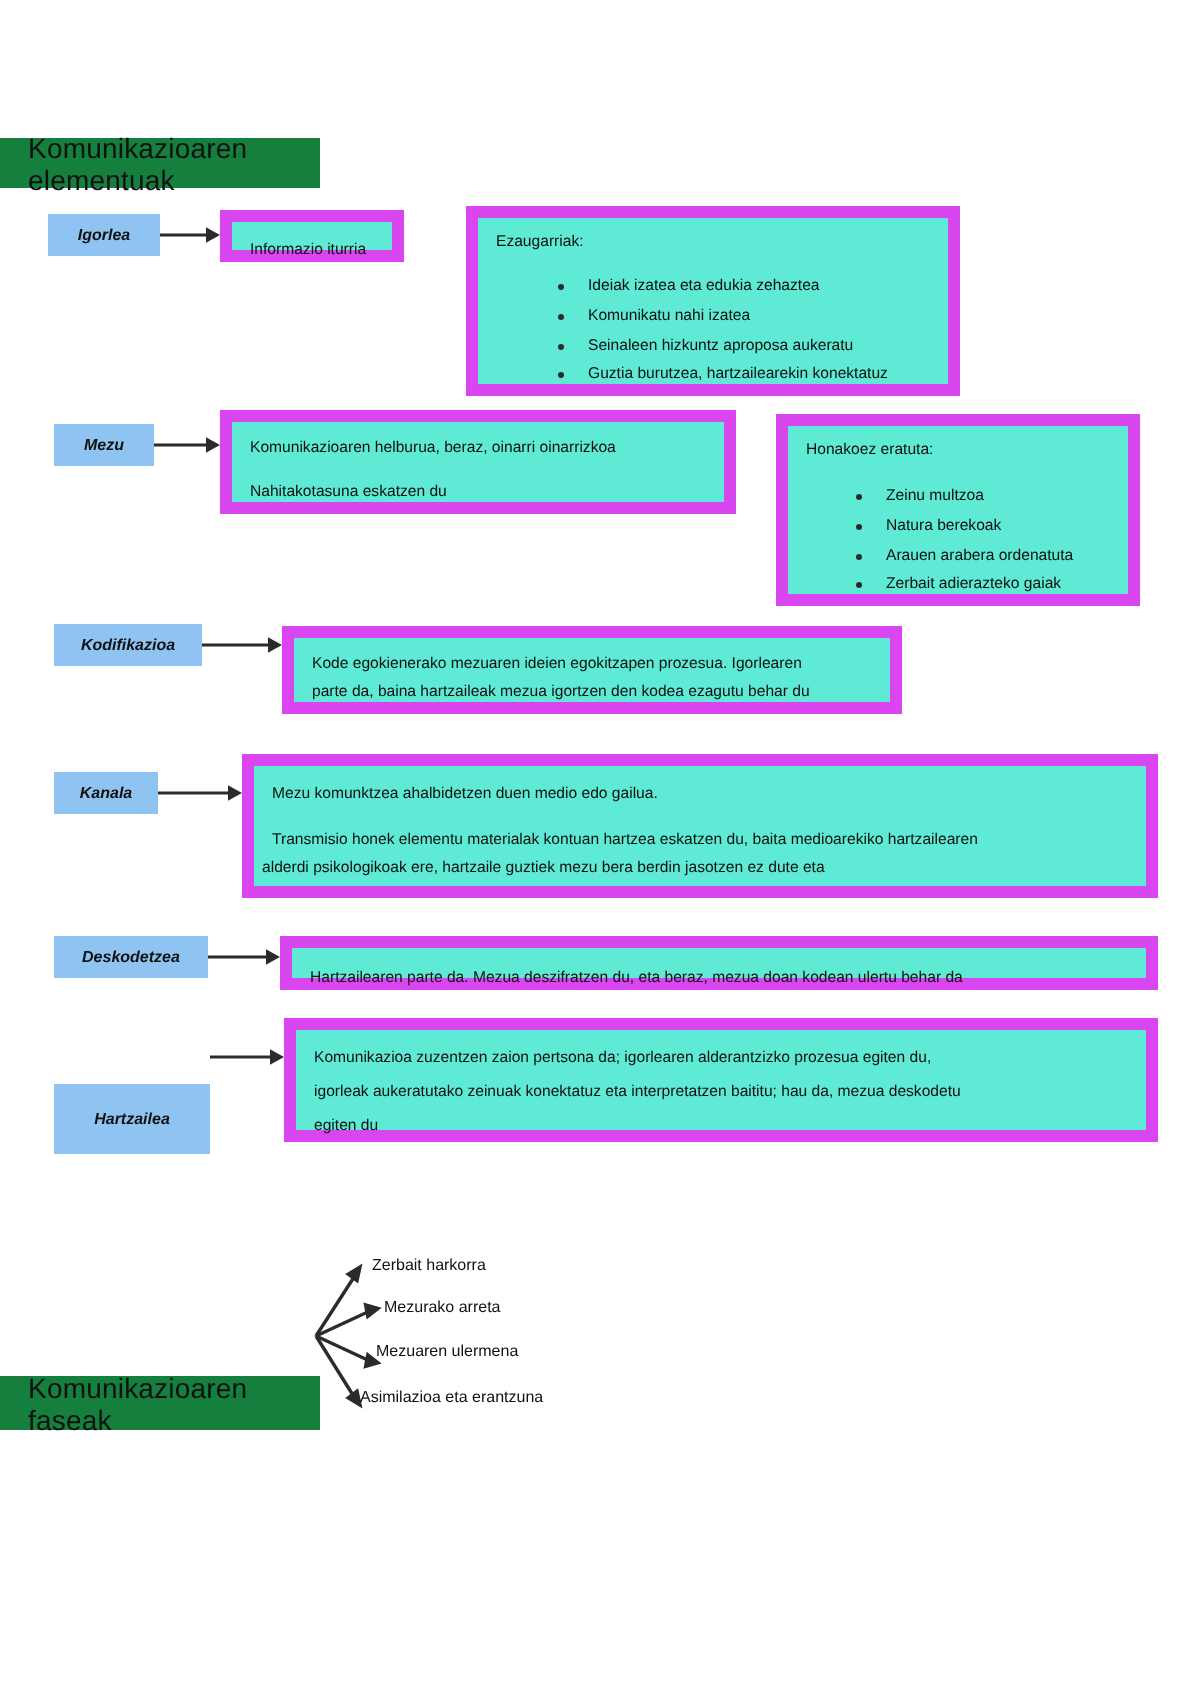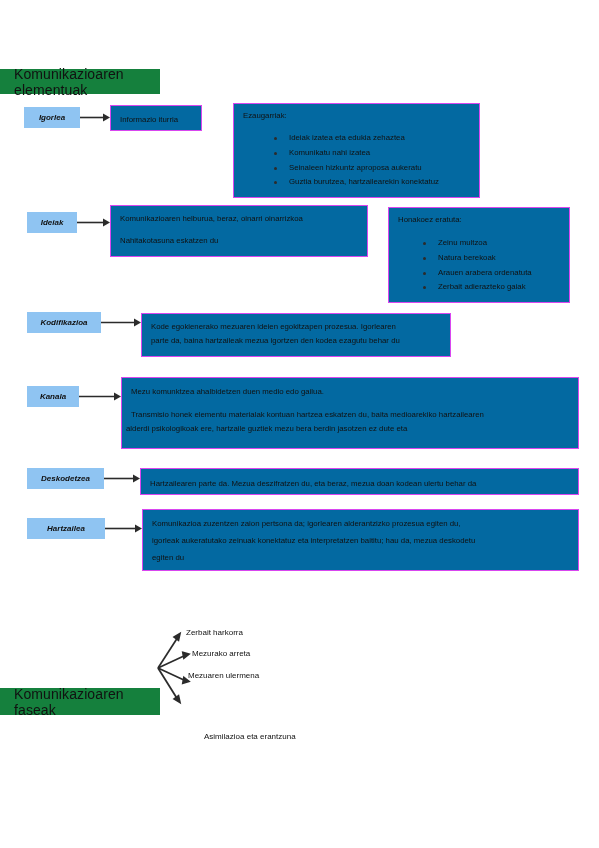--- a/index.html
+++ b/index.html
@@ -45,22 +45,22 @@
     font-size: 8px;
     font-weight: bold;
     color: #111;
     box-sizing: border-box;
     font-style: italic;
   }
 
   
   .box {
     position: absolute;
-    background: #0369a1;
-    border: 1px solid #d946ef;
+    background: #5eead4;
+    border: 6px solid #d946ef;
     box-sizing: border-box;
     font-size: 7.8px;
     line-height: 1.35;
     color: #111;
   }
 
   .box .title {
     position: absolute;
     left: 9px;
     top: 7px;
@@ -144,21 +144,21 @@
     <div class="title">Ezaugarriak:</div>
     <ul class="bullets" style="left:33px; top:30px;">
       <li>Ideiak izatea eta edukia zehaztea</li>
       <li>Komunikatu nahi izatea</li>
       <li>Seinaleen hizkuntz aproposa aukeratu</li>
       <li>Guztia burutzea, hartzailearekin konektatuz</li>
     </ul>
   </div>
 
   <div class="chip" style="left:27px; top:212px; width:50px; height:21px;">
-    <span>Ideiak</span>
+    <span>Mezu</span>
   </div>
 
   <svg class="arrow" style="left:77px; top:217px; width:33px; height:11px;" viewBox="0 0 33 11">
     <line x1="0" y1="5.5" x2="26" y2="5.5" stroke="#2b2b2b" stroke-width="1.6"></line>
     <polygon points="26,1.6 33,5.5 26,9.4" fill="#2b2b2b"></polygon>
   </svg>
 
   <div class="box" style="left:110px; top:205px; width:258px; height:52px;">
     <div class="para" style="left:9px; top:7px;">Komunikazioaren helburua, beraz, oinarri oinarrizkoa</div>
     <div class="para" style="left:9px; top:29px;">Nahitakotasuna eskatzen du</div>
@@ -209,21 +209,21 @@
 
   <svg class="arrow" style="left:104px; top:473px; width:36px; height:11px;" viewBox="0 0 36 11">
     <line x1="0" y1="5.5" x2="29" y2="5.5" stroke="#2b2b2b" stroke-width="1.6"></line>
     <polygon points="29,1.6 36,5.5 29,9.4" fill="#2b2b2b"></polygon>
   </svg>
 
   <div class="box" style="left:140px; top:468px; width:439px; height:27px;">
     <div class="para" style="left:9px; top:9px;">Hartzailearen parte da. Mezua deszifratzen du, eta beraz, mezua doan kodean ulertu behar da</div>
   </div>
 
-  <div class="chip" style="left:27px; top:518px; width:78px; height:21px;">
+  <div class="chip" style="left:27px; top:542px; width:78px; height:35px;">
     <span>Hartzailea</span>
   </div>
 
   <svg class="arrow" style="left:105px; top:523px; width:37px; height:11px;" viewBox="0 0 37 11">
     <line x1="0" y1="5.5" x2="30" y2="5.5" stroke="#2b2b2b" stroke-width="1.6"></line>
     <polygon points="30,1.6 37,5.5 30,9.4" fill="#2b2b2b"></polygon>
   </svg>
 
   <div class="box" style="left:142px; top:509px; width:437px; height:62px;">
     <div class="para" style="left:9px; top:8px;">Komunikazioa zuzentzen zaion pertsona da; igorlearen alderantzizko prozesua egiten du,</div>
@@ -248,15 +248,15 @@
       <polygon points="33.9,53.4 39,57.4 32.8,59.2"></polygon>
 
       <line x1="8" y1="44" x2="28" y2="76"></line>
       <polygon points="28.5,71.6 30,78.5 24.1,74.9"></polygon>
     </g>
   </svg>
 
   <div class="fanlabel" style="left:186px; top:628px;">Zerbait harkorra</div>
   <div class="fanlabel" style="left:192px; top:649px;">Mezurako arreta</div>
   <div class="fanlabel" style="left:188px; top:671px;">Mezuaren ulermena</div>
-  <div class="fanlabel" style="left:180px; top:732px;padding-left:24px;">Asimilazioa eta erantzuna</div>
+  <div class="fanlabel" style="left:180px; top:694px;">Asimilazioa eta erantzuna</div>
 
 </div>
 
 </body></html>

